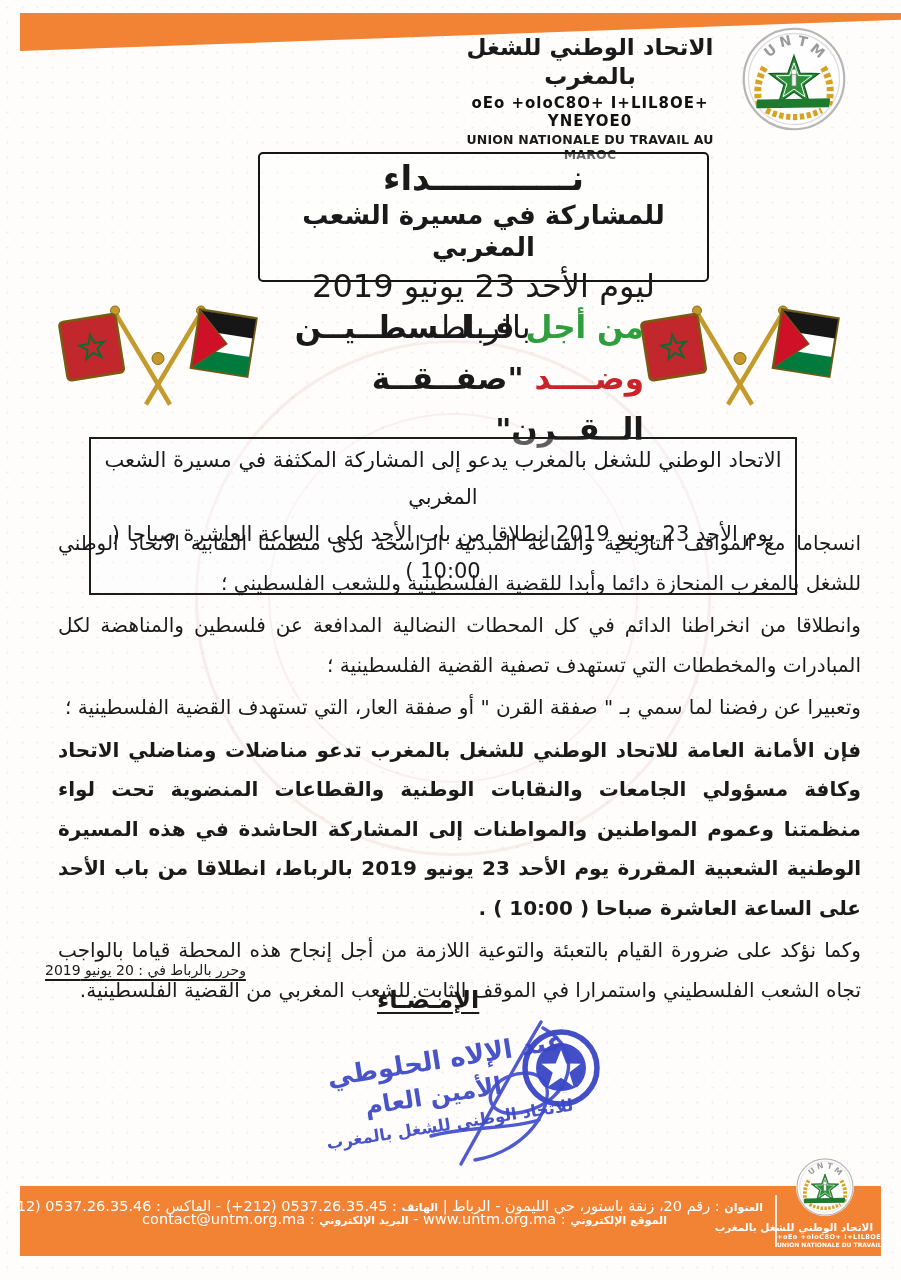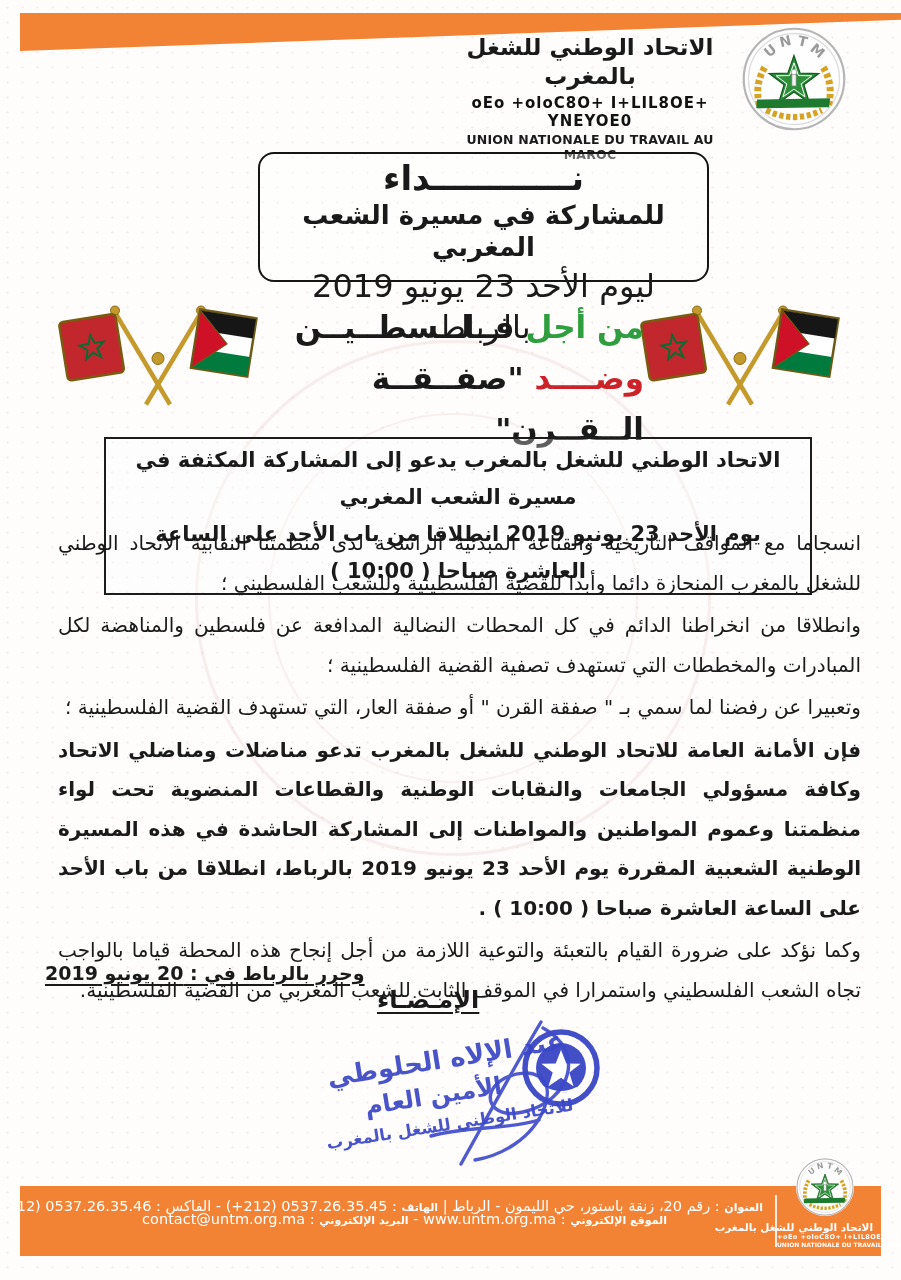--- a/index.html
+++ b/index.html
@@ -30,50 +30,50 @@
   .header-text{
     position:absolute;top:33px;left:440px;width:300px;text-align:center;z-index:3;direction:rtl;
   }
   .org-ar{font-size:23px;font-weight:bold;line-height:1.25;}
   .tifinagh{font-size:15px;font-weight:bold;letter-spacing:1px;margin-top:3px;color:#111;}
   .org-fr{font-size:12.5px;font-weight:bold;letter-spacing:.2px;margin-top:2px;}
   .secretariat{font-size:21px;font-weight:bold;margin-top:8px;letter-spacing:1px;}
   
   .title-box{
     position:absolute;left:258px;top:152px;width:447px;height:126px;
-    border:2.5px solid #151515;border-radius:16px;text-align:center;direction:rtl;z-index:3;
+    border:2.5px solid #151515;border-radius:5px;text-align:center;direction:rtl;z-index:3;
     background:rgba(255,255,255,.35);
   }
   .title-1{font-size:34px;font-weight:bold;margin-top:4px;line-height:1.2;}
   .title-2{font-size:26px;font-weight:bold;line-height:1.25;}
   .title-3{font-size:32px;line-height:1.3;margin-top:2px;}
   
   .flag-pin{position:absolute;top:296px;width:200px;height:120px;z-index:3;}
   .flag-left{left:58px;}
   .flag-right{left:640px;}
   .slogan{position:absolute;left:268px;top:302px;width:376px;text-align:center;direction:rtl;z-index:3;}
   .slogan-line{font-size:31px;font-weight:bold;line-height:1.65;letter-spacing:-0.5px;text-align:right;}
   .slogan .green{color:var(--green);}
   .slogan .red{color:var(--red);}
   
   .callout{
-    position:absolute;left:104px;top:437px;width:708px;border:2px solid #1c1c1c;
+    position:absolute;left:89px;top:437px;width:708px;border:2px solid #1c1c1c;
     text-align:center;direction:rtl;font-size:21px;line-height:37px;padding:3px 8px;
-    box-sizing:border-box;z-index:3;background:rgba(255,255,255,.3);font-weight:bold;
+    box-sizing:border-box;z-index:3;background:rgba(255,255,255,.3);
   }
   
   .body-text{
     position:absolute;left:58px;right:40px;top:524px;direction:rtl;z-index:3;
     font-size:20px;line-height:39.5px;
   }
   .body-text p{margin:0 0 3px 0;text-align:justify;text-align-last:right;}
   .body-text p.bold{font-weight:bold;}
   
   .date-line{
-    position:absolute;left:45px;top:962px;direction:rtl;font-size:19px;font-weight:bold;z-index:3;
+    position:absolute;left:45px;top:962px;direction:rtl;font-size:14px;font-weight:normal;z-index:3;
     text-decoration:underline;text-decoration-thickness:2px;text-underline-offset:4px;text-align:center;
   }
   .sig-heading{
     position:absolute;left:377px;top:986px;width:200px;text-align:left;direction:rtl;z-index:3;
     font-size:24px;font-weight:bold;
     text-decoration:underline;text-decoration-thickness:2px;text-underline-offset:4px;
   }
   .stamp{position:absolute;left:283px;top:1016px;width:352px;height:152px;z-index:3;}
   
   .watermark{

